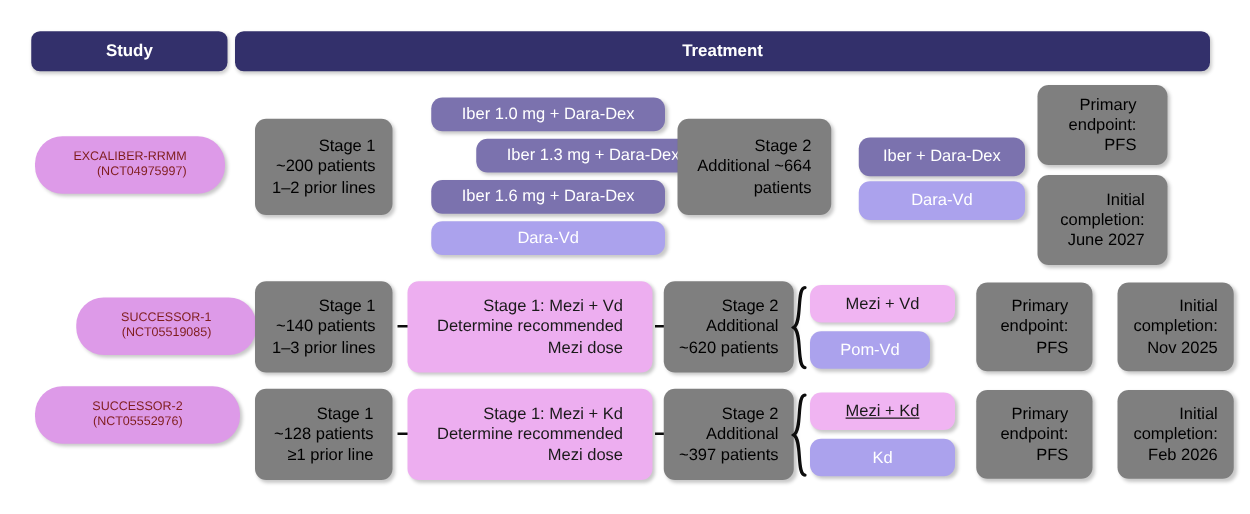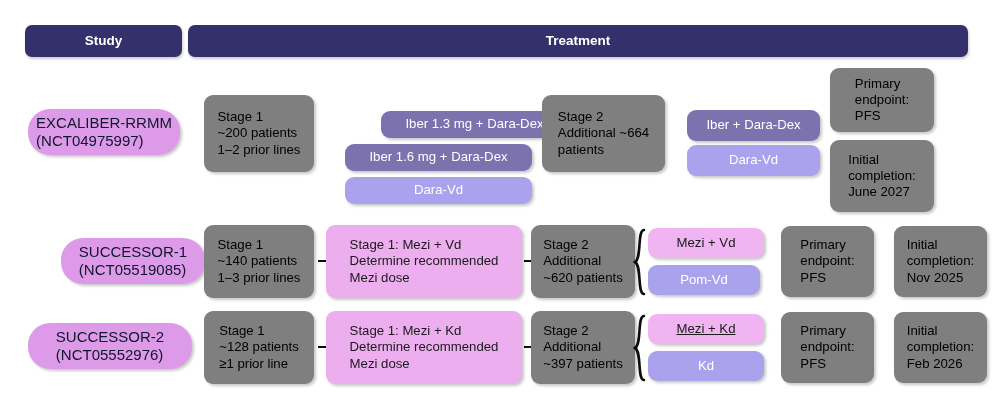--- a/index.html
+++ b/index.html
@@ -18,39 +18,39 @@
     overflow: hidden;
   }
 
   
   .box {
     position: absolute;
     box-sizing: border-box;
     display: flex;
     align-items: center;
     justify-content: center;
-    text-align: left;
+    text-align: right;
     border-radius: 9px;
     line-height: 1.22;
     font-size: 13.2px;
     padding: 2px 8px;
     box-shadow: 2px 2px 3px rgba(0,0,0,0.22);
     white-space: pre-line;
   }
 
   .hdr {
     background: #33306b;
     color: #ffffff;
     font-weight: bold;
     font-size: 13.5px;
     border-radius: 7px;
     box-shadow: 1px 2px 3px rgba(0,0,0,0.20);
   }
 
-  .study   { background: #dd9ae8; color: #0f172a; border-radius: 22px; font-size: 15px; }
+  .study   { background: #dd9ae8; color: #7f1d1d; border-radius: 22px; font-size: 10px; }
   .grey    { background: #7f7f7f; color: #000000; }
   .purple  { background: #7b72ae; color: #ffffff; }
   .lilac   { background: #aba2ed; color: #ffffff; }
   .pinkd   { background: #edaef0; color: #1a1a1a; }
   .pinkl   { background: #f0b4f2; color: #1a1a1a; }
 
   
   .arrow {
     position: absolute;
     height: 2px;
@@ -79,20 +79,21 @@
   <div class="box hdr" style="left:25px; top:25px; width:157px; height:32px;">Study</div>
   <div class="box hdr" style="left:188px; top:25px; width:780px; height:32px;">Treatment</div>
 
   <div class="box study" style="left:28px; top:109px; width:152px; height:46px;">EXCALIBER-RRMM
 (NCT04975997)</div>
 
   <div class="box grey" style="left:204px; top:95px; width:110px; height:77px;">Stage 1
 ~200 patients
 1–2 prior lines</div>
 
+  <div class="box purple" style="left:345px; top:78px; width:187px; height:27px;">Iber 1.0 mg + Dara-Dex</div>
   <div class="box purple" style="left:345px; top:111px; width:187px; height:27px;margin-left:36px;">Iber 1.3 mg + Dara-Dex</div>
   <div class="box purple" style="left:345px; top:144px; width:187px; height:27px;">Iber 1.6 mg + Dara-Dex</div>
   <div class="box lilac" style="left:345px; top:177px; width:187px; height:27px;">Dara-Vd</div>
 
   <div class="box grey" style="left:542px; top:95px; width:123px; height:77px;">Stage 2
 Additional ~664
 patients</div>
 
   <div class="box purple" style="left:687px; top:110px; width:133px; height:31px;">Iber + Dara-Dex</div>
   <div class="box lilac" style="left:687px; top:145px; width:133px; height:31px;">Dara-Vd</div>
@@ -123,30 +124,30 @@
 Additional
 ~620 patients</div>
 
   <div class="brace" style="left:633px; top:228px;">
     <svg width="14" height="68" viewBox="0 0 14 68">
       <path d="M11 2 C4 2 9 30 2 34 C9 38 4 66 11 66" fill="none" stroke="#0d0d0d" stroke-width="2.6" stroke-linecap="round"></path>
     </svg>
   </div>
 
   <div class="box pinkl" style="left:648px; top:228px; width:116px; height:30px;">Mezi + Vd</div>
-  <div class="box lilac" style="left:648px; top:265px; width:112px; height:30px;">Pom-Vd</div>
+  <div class="box lilac" style="left:648px; top:265px; width:96px; height:30px;">Pom-Vd</div>
 
   <div class="box grey" style="left:781px; top:226px; width:93px; height:71px;">Primary
 endpoint:
 PFS</div>
   <div class="box grey" style="left:894px; top:226px; width:93px; height:71px;">Initial
 completion:
 Nov 2025</div>
 
-  <div class="box study" style="left:28px; top:323px; width:164px; height:46px;">SUCCESSOR-2
+  <div class="box study" style="left:28px; top:309px; width:164px; height:46px;">SUCCESSOR-2
 (NCT05552976)</div>
 
   <div class="box grey" style="left:204px; top:311px; width:110px; height:73px;">Stage 1
 ~128 patients
 ≥1 prior line</div>
 
   <div class="arrow" style="left:318px; top:346px; width:22px;"></div>
 
   <div class="box pinkd" style="left:326px; top:311px; width:196px; height:73px;">Stage 1: Mezi + Kd
 Determine recommended

